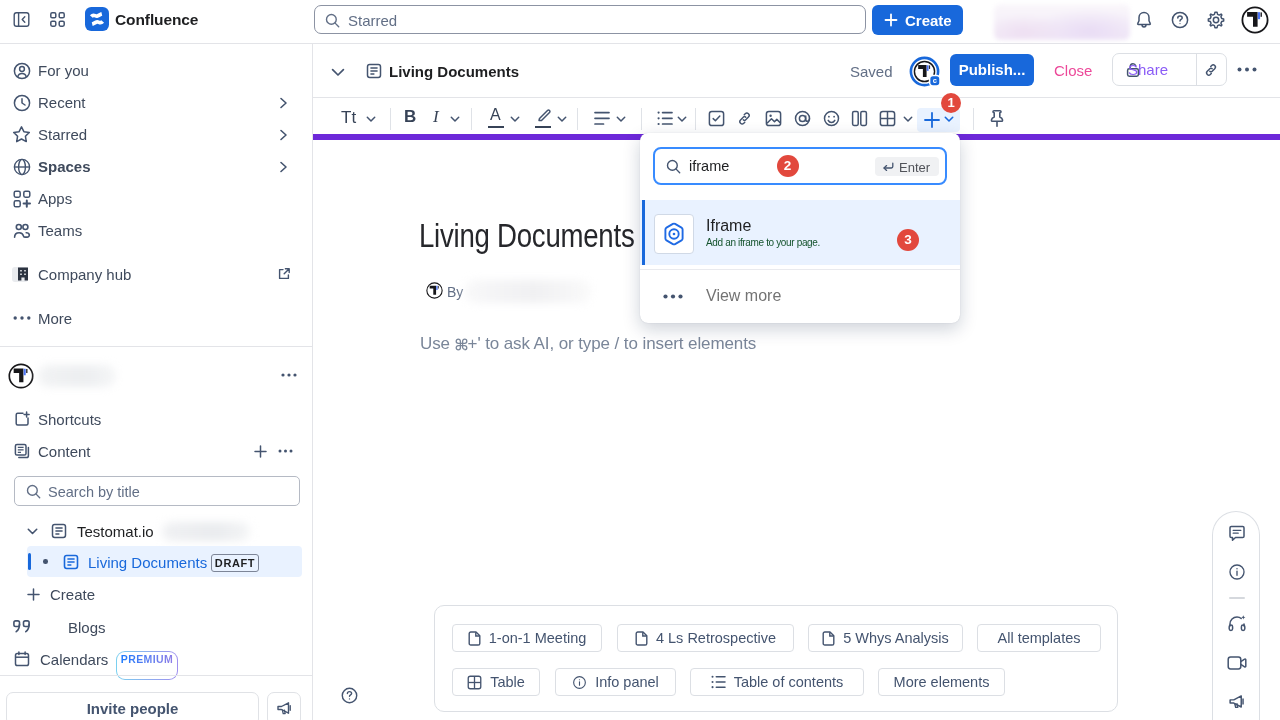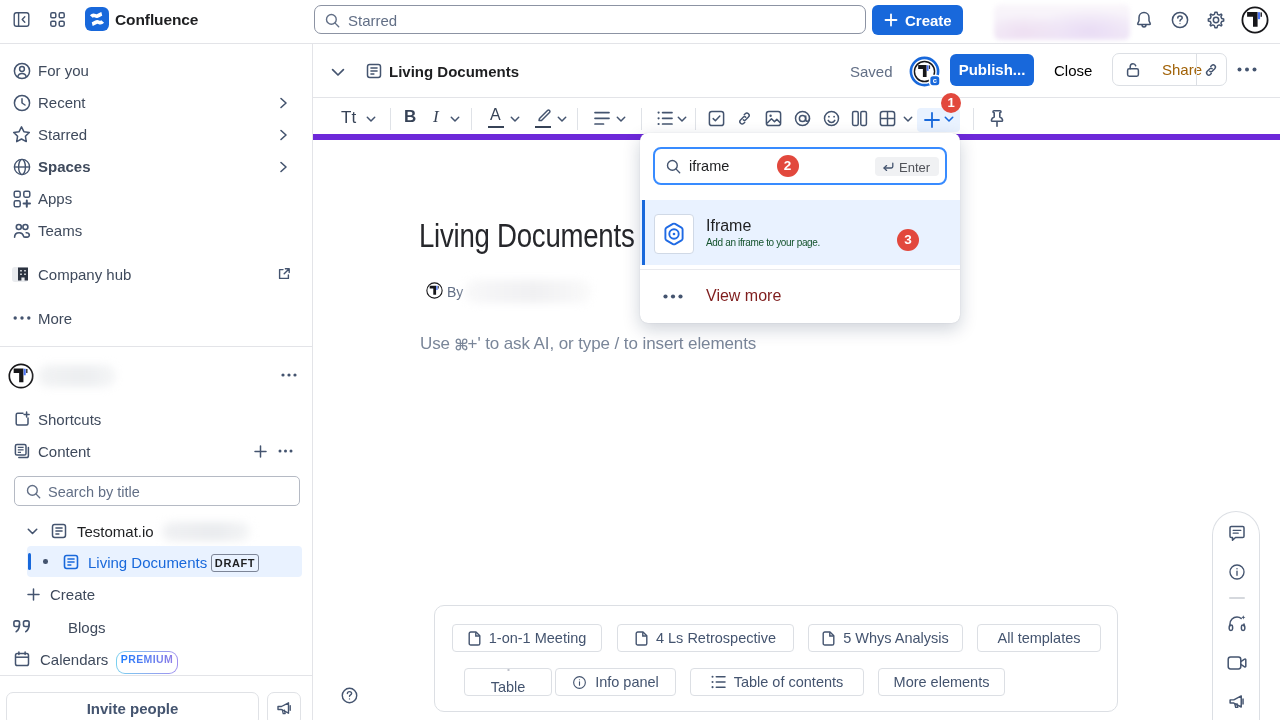--- a/index.html
+++ b/index.html
@@ -232,21 +232,21 @@
   </svg>
   <div class="abs row-txt" style="left:40px;top:576px;margin-left:28px;">Blogs</div>
 
   <svg class="abs ic" style="left:14px;top:608px" width="16" height="16" viewBox="0 0 16 16" fill="none" stroke="currentColor" stroke-width="1.5">
     <rect x="1.5" y="2.6" width="13" height="11.9" rx="1.8"></rect>
     <line x1="1.5" y1="6.2" x2="14.5" y2="6.2"></line>
     <line x1="4.9" y1="1" x2="4.9" y2="3.6" stroke-linecap="round"></line>
     <line x1="11.1" y1="1" x2="11.1" y2="3.6" stroke-linecap="round"></line>
   </svg>
   <div class="abs row-txt" style="left:40px;top:608px;">Calendars</div>
-  <div class="abs" style="left:116px;top:608px;width:62px;height:23px;border-radius:9px;background:linear-gradient(90deg,#7ad0f0,#9f8fef) padding-box, linear-gradient(90deg,#7ad0f0,#9f8fef) border-box;padding:1px;">
+  <div class="abs" style="left:116px;top:608px;width:62px;height:29px;border-radius:9px;background:linear-gradient(90deg,#7ad0f0,#9f8fef) padding-box, linear-gradient(90deg,#7ad0f0,#9f8fef) border-box;padding:1px;">
     <div style="width:100%;height:100%;background:#fff;border-radius:8px;font-size:10.5px;font-weight:700;letter-spacing:0.4px;text-align:center;line-height:15px;background-image:none;">
       <span style="background:linear-gradient(90deg,#1d7afc,#8f7ee7);-webkit-background-clip:text;background-clip:text;color:transparent;">PREMIUM</span>
     </div>
   </div>
 
   <div class="abs" style="left:0;top:632px;width:312px;height:1px;background:#e3e4e8;"></div>
   <div class="abs" style="left:6px;top:649px;width:253px;height:34px;background:#fff;border:1px solid #e0e2e6;border-radius:7px;font-size:15px;font-weight:700;color:#44546F;text-align:center;line-height:32px;">Invite people</div>
   <div class="abs" style="left:267px;top:649px;width:34px;height:34px;background:#fff;border:1px solid #e0e2e6;border-radius:7px;"></div>
   <svg class="abs ic" style="left:276px;top:657px" width="17" height="17" viewBox="0 0 17 17" fill="none" stroke="currentColor" stroke-width="1.4" stroke-linejoin="round">
     <path d="M2 6.5 L5.5 6.5 L12.5 2.8 L12.5 13.2 L5.5 9.5 L2 9.5 Z"></path>
@@ -269,28 +269,28 @@
   <svg class="abs" style="left:596px;top:13px" width="31" height="31" viewBox="0 0 31 31">
     <circle cx="15.5" cy="15.5" r="13.6" fill="#fff" stroke="#1868DB" stroke-width="2.6"></circle>
     <g transform="translate(4.3 4.3) scale(0.8)">
         <use href="#tlogo28"></use>
       </g>
     <rect x="20.6" y="19.6" width="10.4" height="10.4" rx="3.4" fill="#1868DB" stroke="#fff" stroke-width="1.5"></rect>
     <text x="25.8" y="27.4" font-size="7.5" font-weight="bold" fill="#fff" text-anchor="middle" font-family="Liberation Sans">c</text>
   </svg>
 
   <div class="abs" style="left:637px;top:11px;width:84px;height:32px;background:#1868DB;border-radius:6px;text-align:center;line-height:32px;font-size:15px;font-weight:700;color:#fff;">Publish...</div>
-  <div class="abs" style="left:741px;top:19px;font-size:15px;font-weight:500;color:#000000;">Close</div>
+  <div class="abs" style="left:741px;top:19px;font-size:15px;font-weight:500;color:#ec4899;">Close</div>
 
   <div class="abs" style="left:799px;top:10px;width:115px;height:33px;border:1px solid #dcdfe4;border-radius:7px;background:#fff;">
     <svg class="abs ic" style="left:12px;top:8px" width="16" height="16" viewBox="0 0 16 16" fill="none" stroke="currentColor" stroke-width="1.5">
       <rect x="2.6" y="6.8" width="10.8" height="7.4" rx="1.6"></rect>
       <path d="M5.2 6.8 L5.2 4.8 C5.2 3 6.4 1.7 8 1.7 C9.3 1.7 10.3 2.5 10.7 3.7" fill="none" stroke-linecap="round"></path>
     </svg>
-    <div class="abs" style="left:49px;top:7px;font-size:15px;font-weight:500;color:#a16207;">Share</div>
+    <div class="abs" style="left:15px;top:7px;font-size:15px;font-weight:500;color:#8b5cf6;">Share</div>
     <div class="abs" style="left:83px;top:0;width:1px;height:31px;background:#dcdfe4;"></div>
     <svg class="abs ic" style="left:90px;top:8px" width="16" height="16" viewBox="0 0 24 24" fill="none" stroke="currentColor" stroke-width="2.2" stroke-linecap="round">
       <path d="M10.2 13.8 C11.2 14.8 12.8 14.8 13.8 13.8 L17.6 10 C18.9 8.7 18.9 6.7 17.6 5.4 C16.3 4.1 14.3 4.1 13 5.4 L11.6 6.8"></path>
       <path d="M13.8 10.2 C12.8 9.2 11.2 9.2 10.2 10.2 L6.4 14 C5.1 15.3 5.1 17.3 6.4 18.6 C7.7 19.9 9.7 19.9 11 18.6 L12.4 17.2"></path>
     </svg>
   </div>
   <svg class="abs ic" style="left:924px;top:24px" width="20" height="5" viewBox="0 0 20 5" fill="currentColor">
     <circle cx="2.5" cy="2.5" r="2"></circle>
       <circle cx="10" cy="2.5" r="2"></circle>
       <circle cx="17.5" cy="2.5" r="2"></circle>
@@ -434,21 +434,21 @@
 <div class="abs tpl" style="left:808px;top:624px;width:155px;">
   <svg width="13" height="15" viewBox="0 0 13 15" fill="none" stroke="#44546F" stroke-width="1.4">
       <path d="M1.2 2.6 C1.2 1.7 1.9 1 2.8 1 L8 1 L11.8 4.8 L11.8 12.4 C11.8 13.3 11.1 14 10.2 14 L2.8 14 C1.9 14 1.2 13.3 1.2 12.4 Z" stroke-linejoin="round"></path>
       <path d="M7.8 1.2 L7.8 5 L11.6 5"></path>
     </svg>
   <span>5 Whys Analysis</span>
 </div>
 <div class="abs tpl" style="left:977px;top:624px;width:124px;">
     <span>All templates</span>
   </div>
-<div class="abs tpl" style="left:464px;top:668px;width:88px;flex-direction:column;">
+<div class="abs tpl" style="left:452px;top:668px;width:88px;">
   <svg width="15" height="15" viewBox="0 0 17 17" fill="none" stroke="#44546F" stroke-width="1.5">
       <rect x="1.4" y="1.4" width="14.2" height="14.2" rx="2.4"></rect>
       <line x1="8.5" y1="1.4" x2="8.5" y2="15.6"></line>
       <line x1="1.4" y1="8.5" x2="15.6" y2="8.5"></line>
     </svg>
   <span>Table</span>
 </div>
 <div class="abs tpl" style="left:555px;top:668px;width:121px;">
   <svg width="15" height="15" viewBox="0 0 20 20" fill="none" stroke="#44546F" stroke-width="1.5">
       <circle cx="10" cy="10" r="7.8"></circle>
@@ -530,14 +530,14 @@
   <div class="abs" style="left:66px;top:84px;font-size:16px;color:#1e1f21;">Iframe</div>
   <div class="abs" style="left:66px;top:104px;font-size:10px;letter-spacing:-0.35px;color:#14532d;">Add an iframe to your page.</div>
   <div class="abs" style="left:257px;top:96px;width:22px;height:22px;background:#e2483d;border-radius:50%;color:#fff;font-size:13.5px;font-weight:700;text-align:center;line-height:22px;">3</div>
   <div class="abs" style="left:0;top:135.5px;width:320px;height:1px;background:#e9eaee;"></div>
 
   <svg class="abs" style="left:23px;top:161px;color:#44546F" width="20" height="5" viewBox="0 0 20 5" fill="currentColor">
     <circle cx="2.5" cy="2.5" r="2.1"></circle>
       <circle cx="10" cy="2.5" r="2.1"></circle>
       <circle cx="17.5" cy="2.5" r="2.1"></circle>
   </svg>
-  <div class="abs" style="left:66px;top:154px;font-size:16px;color:#7f1d1d;">View more</div>
+  <div class="abs" style="left:66px;top:154px;font-size:16px;color:#737373;">View more</div>
 </div>
 
 </body></html>

